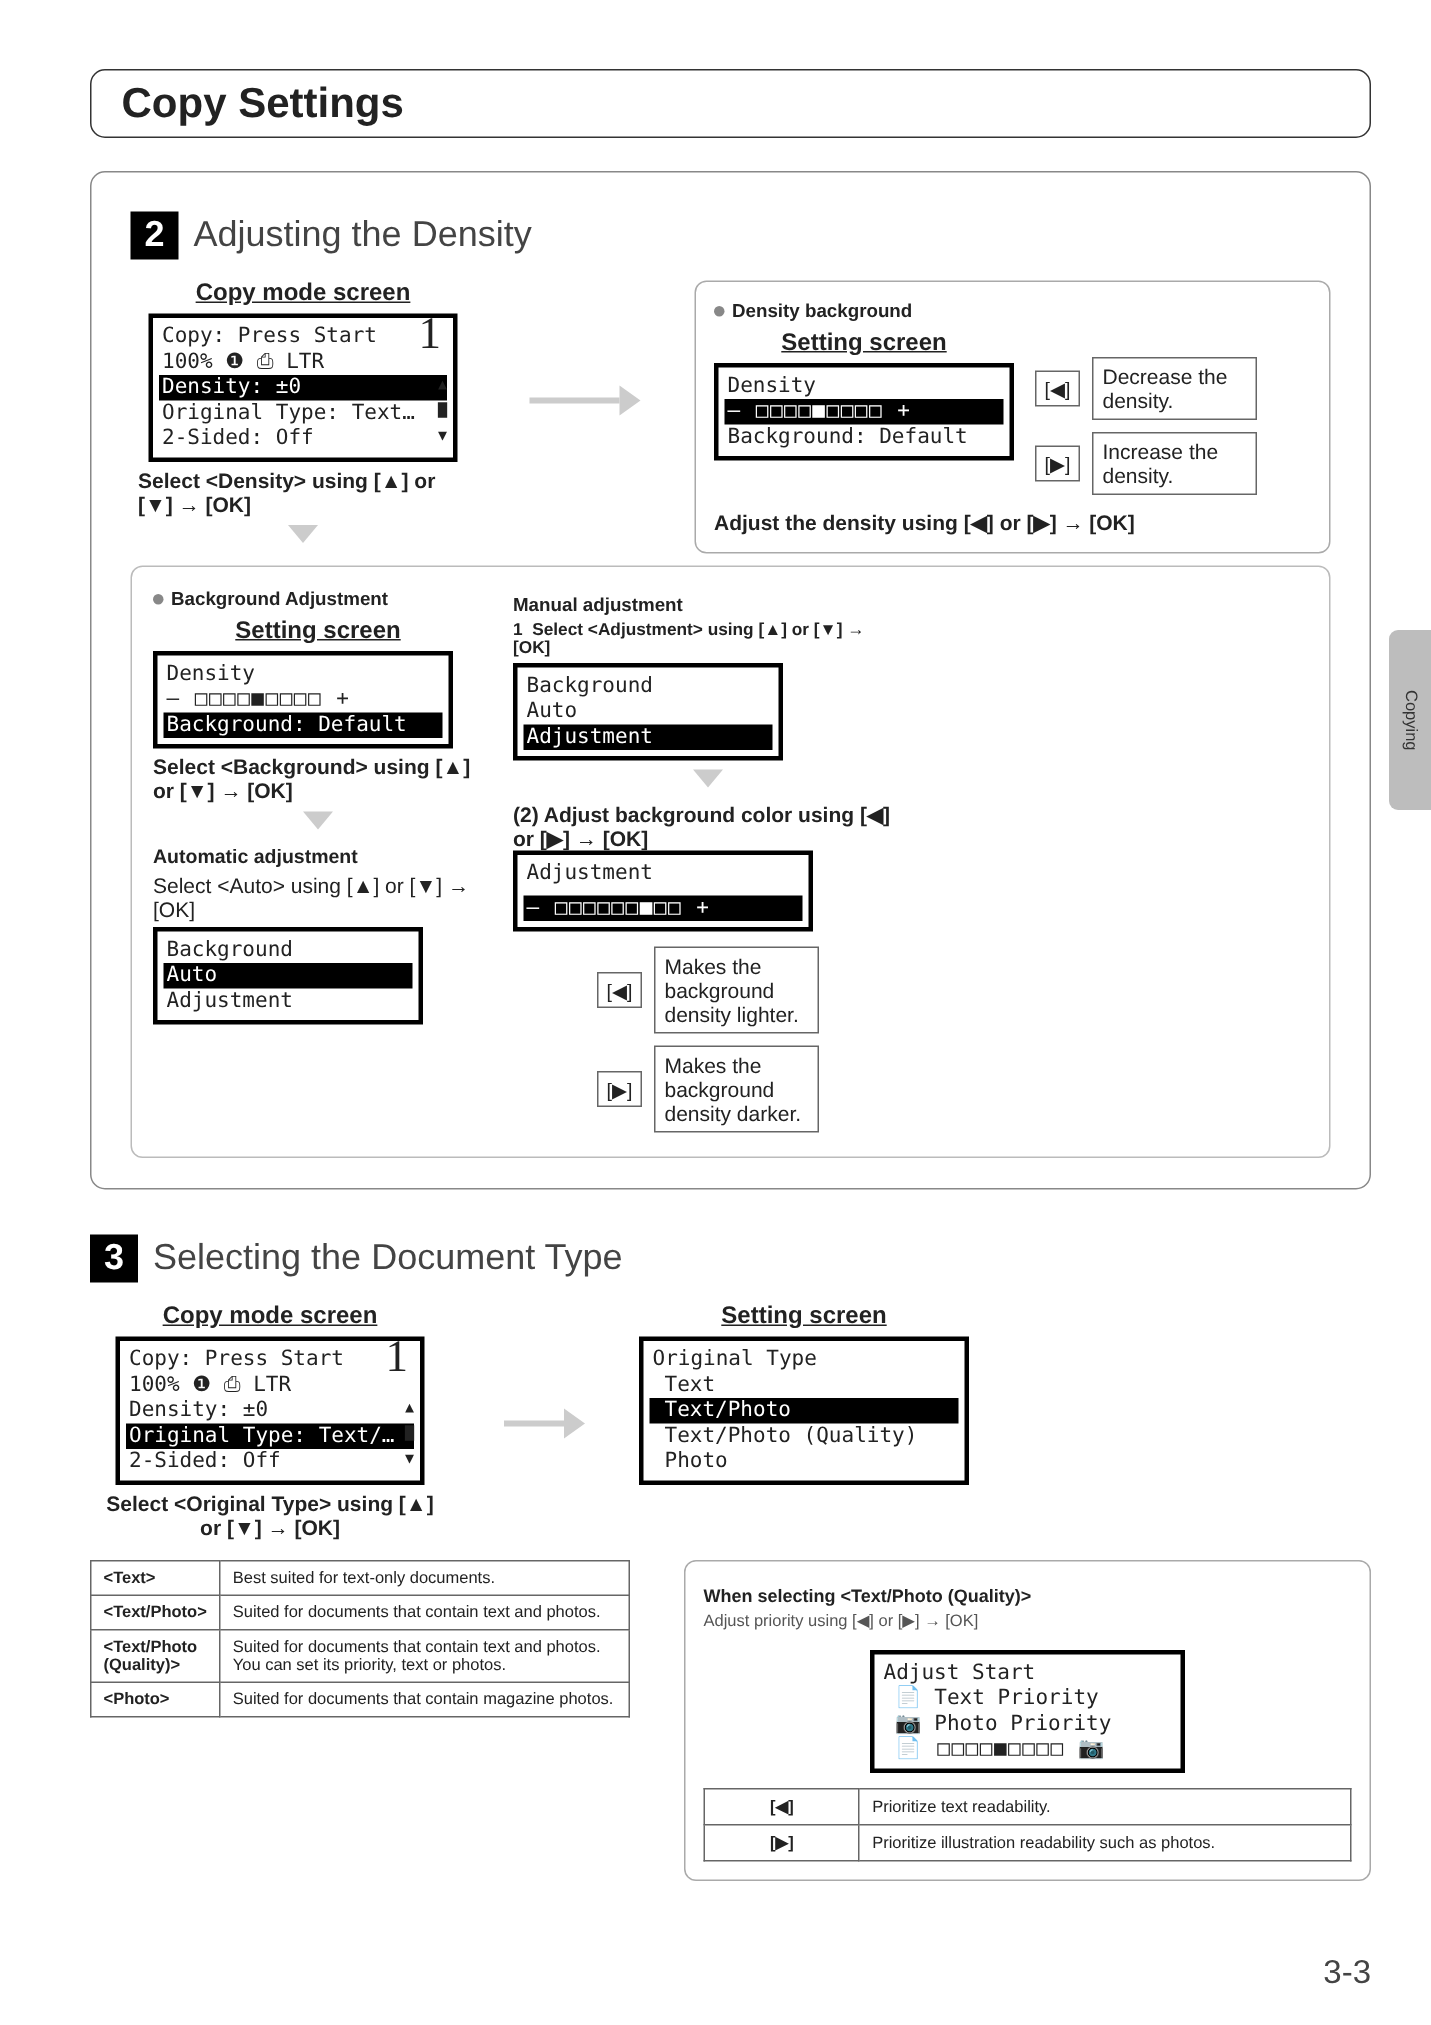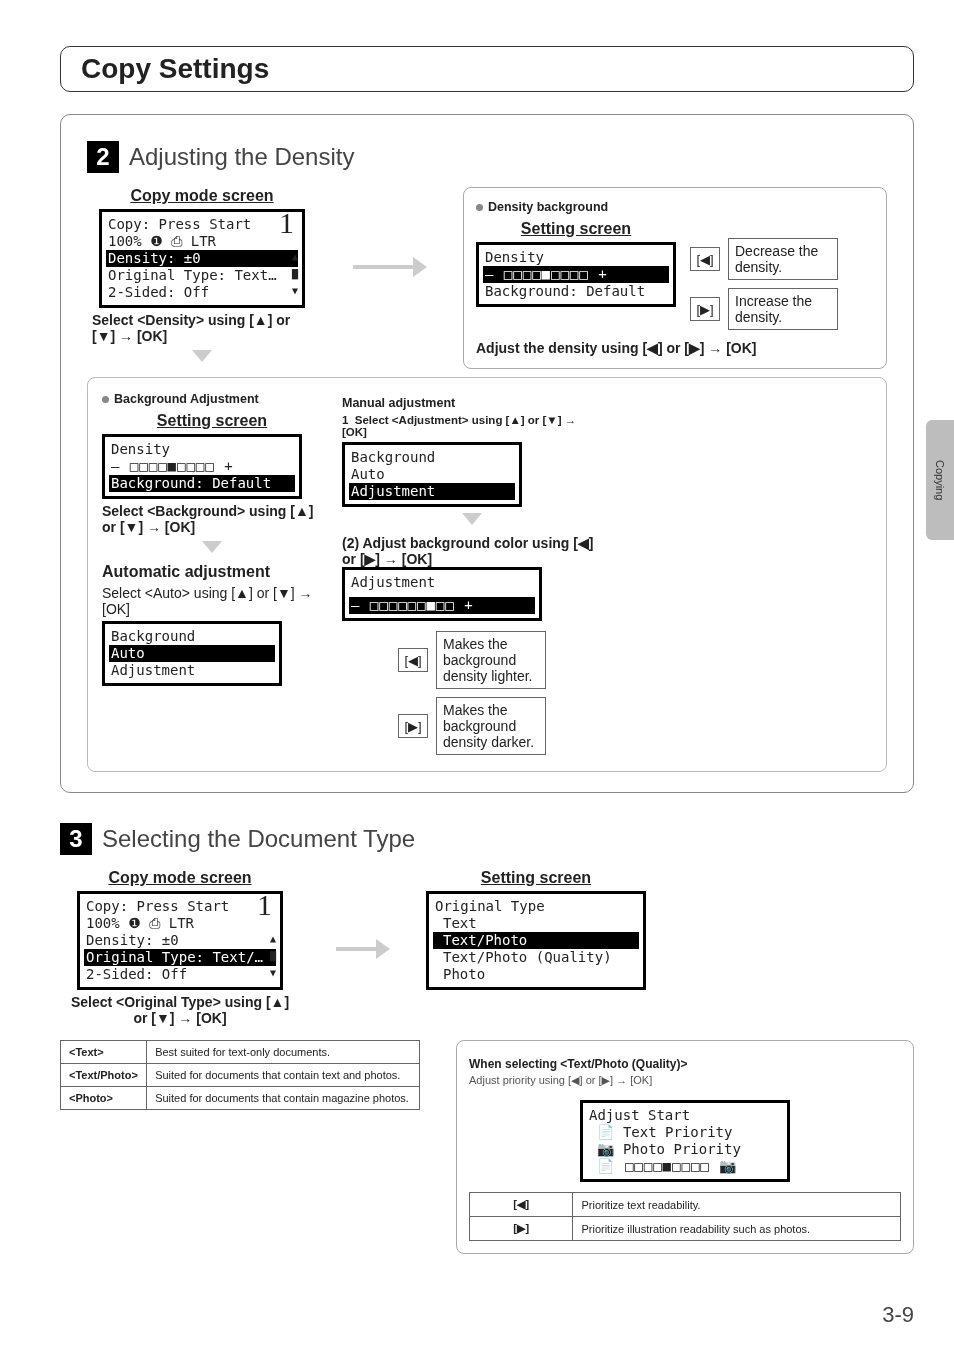--- a/index.html
+++ b/index.html
@@ -112,21 +112,21 @@
             <span>Background Adjustment</span>
           </div>
         <div class="label-sm">Setting screen</div>
         <div class="lcd" style="width:200px">
           <div class="row">Density</div>
           <div class="row density-bar">– □□□□■□□□□ +</div>
           <div class="row hi">Background: Default</div>
         </div>
         <div class="note">Select &lt;Background&gt; using [▲] or [▼] → [OK]</div>
         <div class="arrow-d"></div>
-        <div class="note" style="font-size:16px">Automatic adjustment</div>
+        <div class="note" style="font-size:13px">Automatic adjustment</div>
         <div class="note" style="font-weight:400">Select &lt;Auto&gt; using [▲] or [▼] → [OK]</div>
         <div class="lcd" style="width:180px;margin-top:4px;">
           <div class="row">Background</div>
           <div class="row hi">Auto</div>
           <div class="row">Adjustment</div>
         </div>
       </div>
 
       <div class="flex-col" style="width:260px;">
         <div class="note" style="font-size:12.5px">Manual adjustment</div>
@@ -198,20 +198,24 @@
     <div class="cols" style="margin-top:14px; align-items:flex-start;">
       <table class="small-tbl" style="width:360px">
         <tbody>
             <tr>
               <td class="h">&lt;Text&gt;</td>
               <td>Best suited for text-only documents.</td>
             </tr>
         <tr>
               <td class="h">&lt;Text/Photo&gt;</td>
               <td>Suited for documents that contain text and photos.</td>
+            </tr>
+        <tr>
+              <td class="h">&lt;Text/Photo (Quality)&gt;</td>
+              <td>Suited for documents that contain text and photos. You can set its priority, text or photos.</td>
             </tr>
         <tr>
               <td class="h">&lt;Photo&gt;</td>
               <td>Suited for documents that contain magazine photos.</td>
             </tr>
       </tbody>
         </table>
 
       <div class="sub-box" style="flex:1;margin-top:0;">
         <div class="note" style="font-size:12px">When selecting &lt;Text/Photo (Quality)&gt;</div>
@@ -237,13 +241,13 @@
         </tbody>
           </table>
       </div>
     </div>
   </div>
 </div>
 
 <div class="page-tab">
     <span>Copying</span>
   </div>
-<div class="footer-pg">3-9</div>
+<div class="footer-pg">3-3</div>
 
 </body></html>

